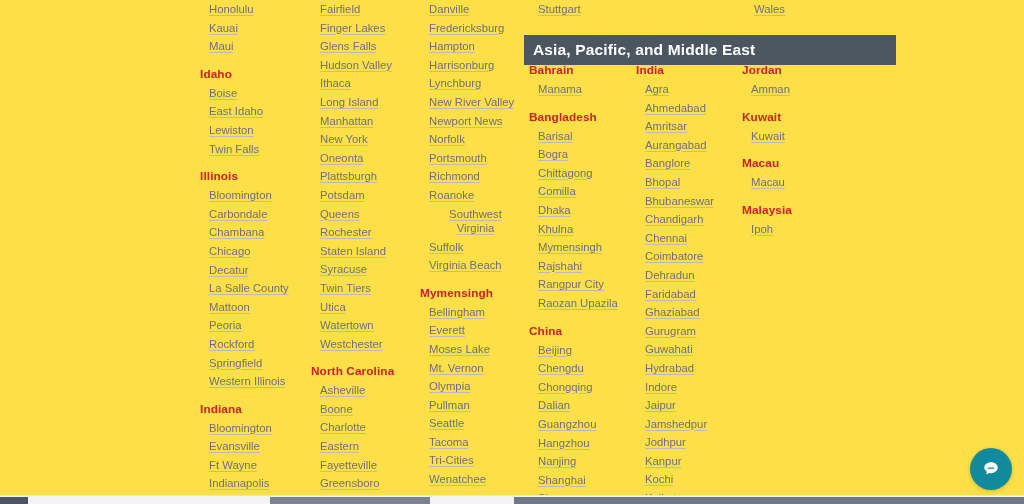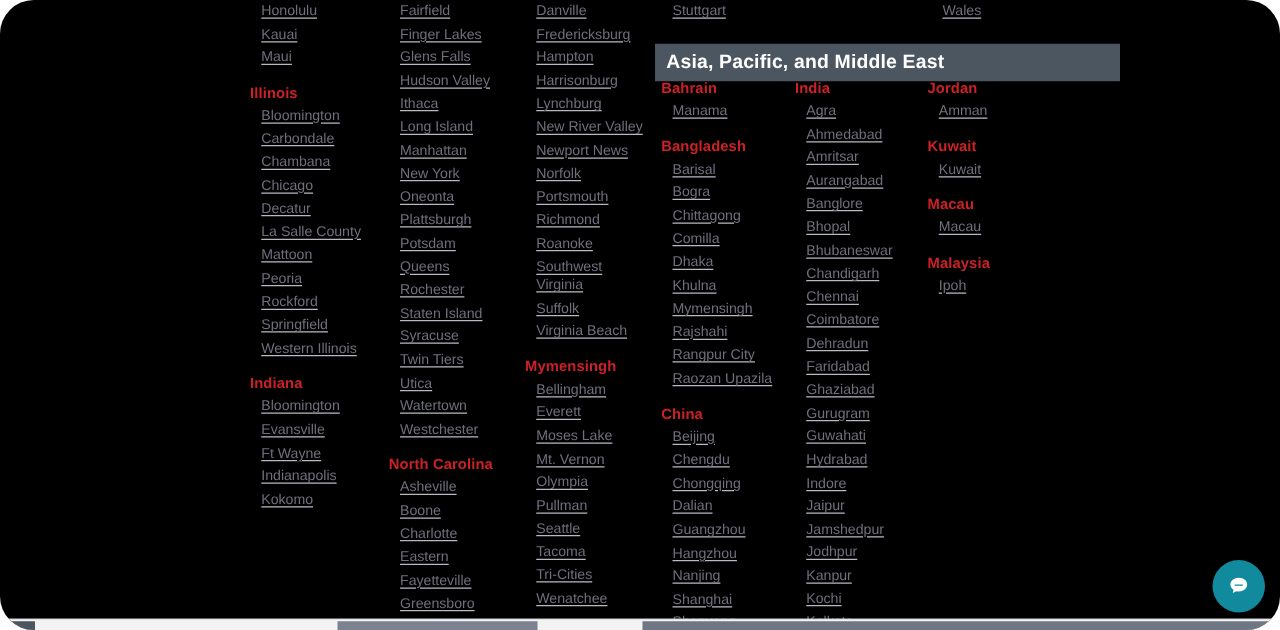--- a/index.html
+++ b/index.html
@@ -7,22 +7,21 @@
     margin: 0; padding: 0;
     width: 1024px; height: 504px;
     overflow: hidden;
     background: #ffffff;
     font-family: "Liberation Sans", sans-serif;
   }
   #viewport {
     position: relative;
     width: 1024px; height: 504px;
     overflow: hidden;
-    background: #000000;
-    border-radius: 27px;
+    background: #fde047;
   }
 
   
   #page {
     position: absolute;
     left: 0; top: -8px;          
     width: 1024px;
   }
 
   
@@ -49,21 +48,21 @@
     color: #6f6f7e;
     text-decoration: underline;
     text-decoration-color: #b9b9c4;
     text-underline-offset: 2px;
     font-size: 11.3px;
     line-height: 18.6px;
     padding-left: 9px;
     white-space: nowrap;
     cursor: pointer;
   }
-  .city.wrap { white-space: normal; line-height: 14.5px; padding-top:2px; padding-bottom:2px;}
+  .city.wrap { white-space: normal; line-height: 14.5px; padding-top:2px; padding-bottom:2px;text-align:center;}
 
   
   .banner {
     position: absolute;
     background: #4c5661;
     color: #ffffff;
     font-weight: bold;
     font-size: 15.5px;
     letter-spacing: .15px;
     padding: 6px 0 7px 9px;
@@ -114,20 +113,27 @@
 
 <div id="viewport">
 
   <div id="page">
 
     <div class="col" id="col-1" style="left:200px; top:8px; width:104px;">
         <div class="grp">
           <a class="city">Honolulu</a>
           <a class="city">Kauai</a>
           <a class="city">Maui</a>
+        </div>
+        <div class="grp">
+          <div class="grp-head">Idaho</div>
+          <a class="city">Boise</a>
+          <a class="city">East Idaho</a>
+          <a class="city">Lewiston</a>
+          <a class="city">Twin Falls</a>
         </div>
         <div class="grp">
           <div class="grp-head">Illinois</div>
           <a class="city">Bloomington</a>
           <a class="city">Carbondale</a>
           <a class="city">Chambana</a>
           <a class="city">Chicago</a>
           <a class="city">Decatur</a>
           <a class="city">La Salle County</a>
           <a class="city">Mattoon</a>

